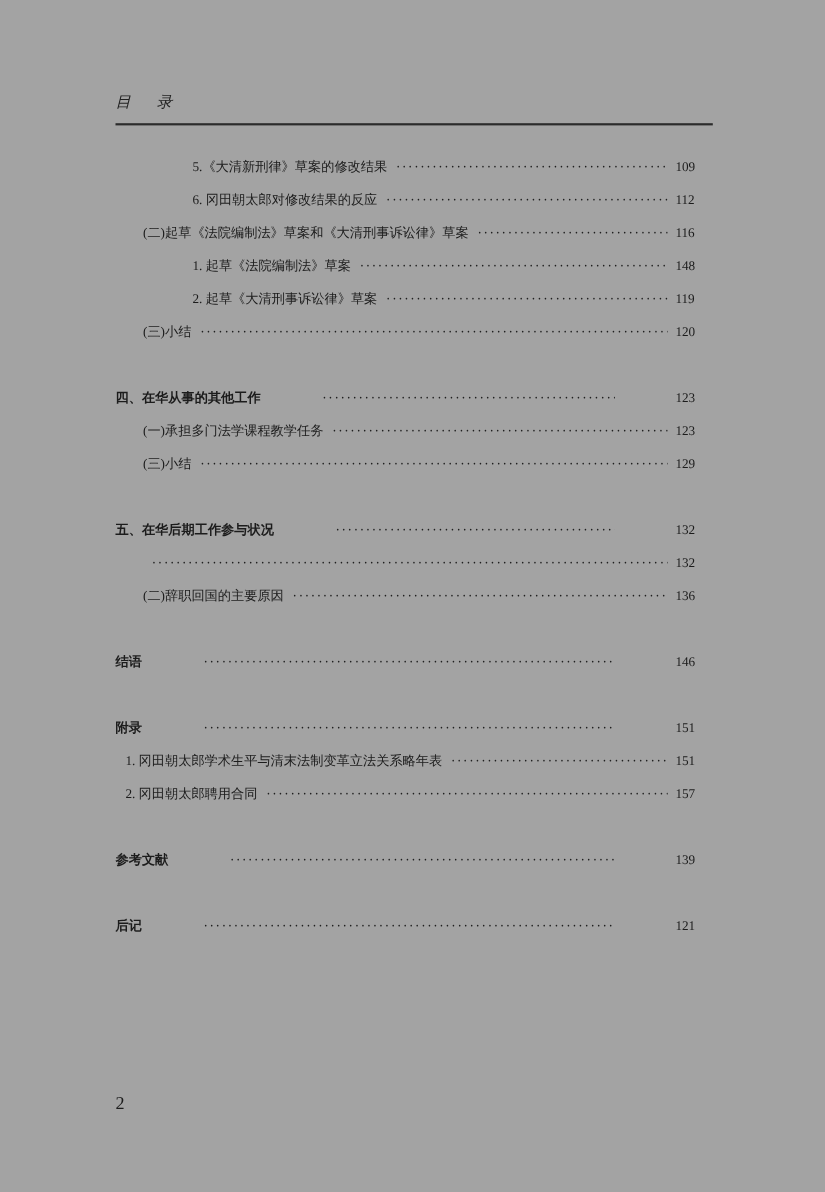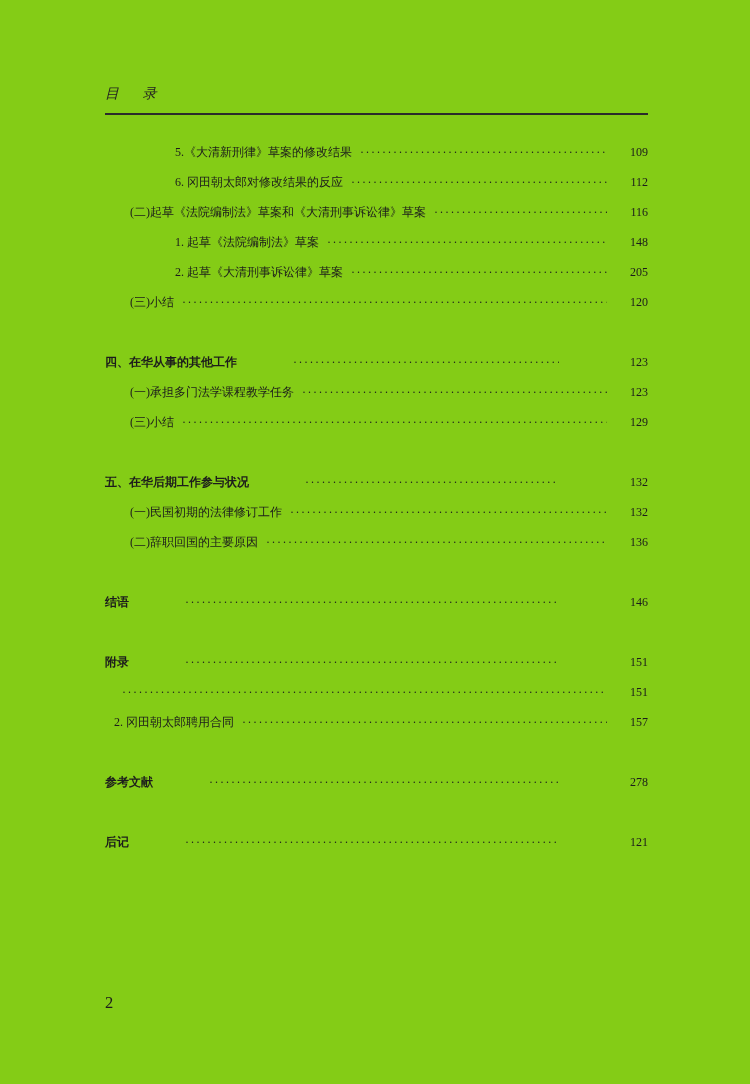--- a/index.html
+++ b/index.html
@@ -3,21 +3,21 @@
 <meta charset="utf-8">
 <style>
   * { margin: 0; padding: 0; box-sizing: border-box; }
   html, body { width: 750px; background: #e8e8e8; }
   body { font-family: "Liberation Serif", "DejaVu Serif", serif; }
 
   .page {
     position: relative;
     width: 750px;
     height: 1084px;
-    background: #84cc16;
+    background: #a3a3a3;
     color: #1c1c1c;
     overflow: hidden;
   }
 
   .content {
     padding: 0 102px 0 105px;
   }
 
   .page-header {
     padding-top: 84px;
@@ -57,21 +57,21 @@
     color: #1f1f1f;
     font-weight: normal;
     font-family: "Liberation Serif", "DejaVu Serif", serif;
   }
   .entry .dots::after {
     content: "····································································································································································";
   }
   .entry .pagenum {
     flex: 0 0 auto;
     min-width: 34px;
-    text-align: right;
+    text-align: left;
     font-weight: normal;
     font-family: "Liberation Serif", "DejaVu Serif", serif;
   }
 
   
   .entry.level-chapter { padding-left: 0; font-weight: 700;
     font-family: "Liberation Sans", "DejaVu Sans", sans-serif; }
   .entry.level-section { padding-left: 25px; }
   .entry.level-item    { padding-left: 70px; }
   .entry.level-appendix-item { padding-left: 9px; }
@@ -119,21 +119,21 @@
 
       <div class="entry level-item">
         <span class="label">1. 起草《法院编制法》草案</span>
         <span class="dots"></span>
         <span class="pagenum">148</span>
       </div>
 
       <div class="entry level-item">
         <span class="label">2. 起草《大清刑事诉讼律》草案</span>
         <span class="dots"></span>
-        <span class="pagenum">205</span>
+        <span class="pagenum">119</span>
       </div>
 
       <div class="entry level-section">
         <span class="label">(三)小结</span>
         <span class="dots"></span>
         <span class="pagenum">120</span>
       </div>
 
       <div class="entry level-chapter gap">
         <span class="label">四、在华从事的其他工作</span>
@@ -154,21 +154,20 @@
         <span class="pagenum">129</span>
       </div>
 
       <div class="entry level-chapter gap">
         <span class="label">五、在华后期工作参与状况</span>
         <span class="dots"></span>
         <span class="pagenum">132</span>
       </div>
 
       <div class="entry level-section">
-        <span class="label">(一)民国初期的法律修订工作</span>
         <span class="dots"></span>
         <span class="pagenum">132</span>
       </div>
 
       <div class="entry level-section">
         <span class="label">(二)辞职回国的主要原因</span>
         <span class="dots"></span>
         <span class="pagenum">136</span>
       </div>
 
@@ -178,34 +177,35 @@
         <span class="pagenum">146</span>
       </div>
 
       <div class="entry level-chapter gap">
         <span class="label">附录</span>
         <span class="dots"></span>
         <span class="pagenum">151</span>
       </div>
 
       <div class="entry level-appendix-item">
+        <span class="label">1. 冈田朝太郎学术生平与清末法制变革立法关系略年表</span>
         <span class="dots"></span>
         <span class="pagenum">151</span>
       </div>
 
       <div class="entry level-appendix-item">
         <span class="label">2. 冈田朝太郎聘用合同</span>
         <span class="dots"></span>
         <span class="pagenum">157</span>
       </div>
 
       <div class="entry level-chapter gap">
         <span class="label">参考文献</span>
         <span class="dots"></span>
-        <span class="pagenum">278</span>
+        <span class="pagenum">139</span>
       </div>
 
       <div class="entry level-chapter gap">
         <span class="label">后记</span>
         <span class="dots"></span>
         <span class="pagenum">121</span>
       </div>
 
     </div>
   </div>

